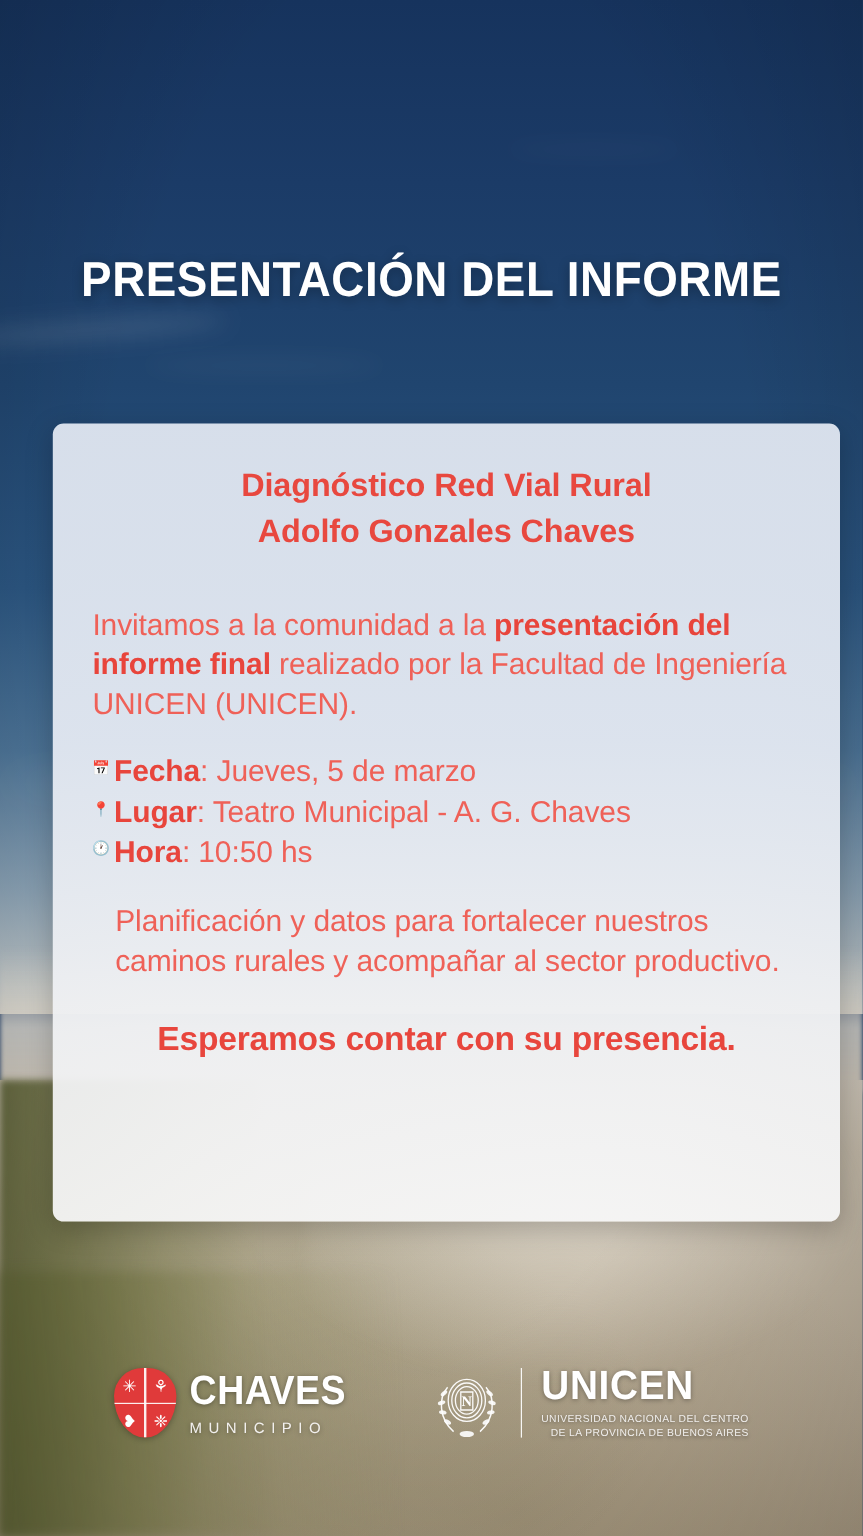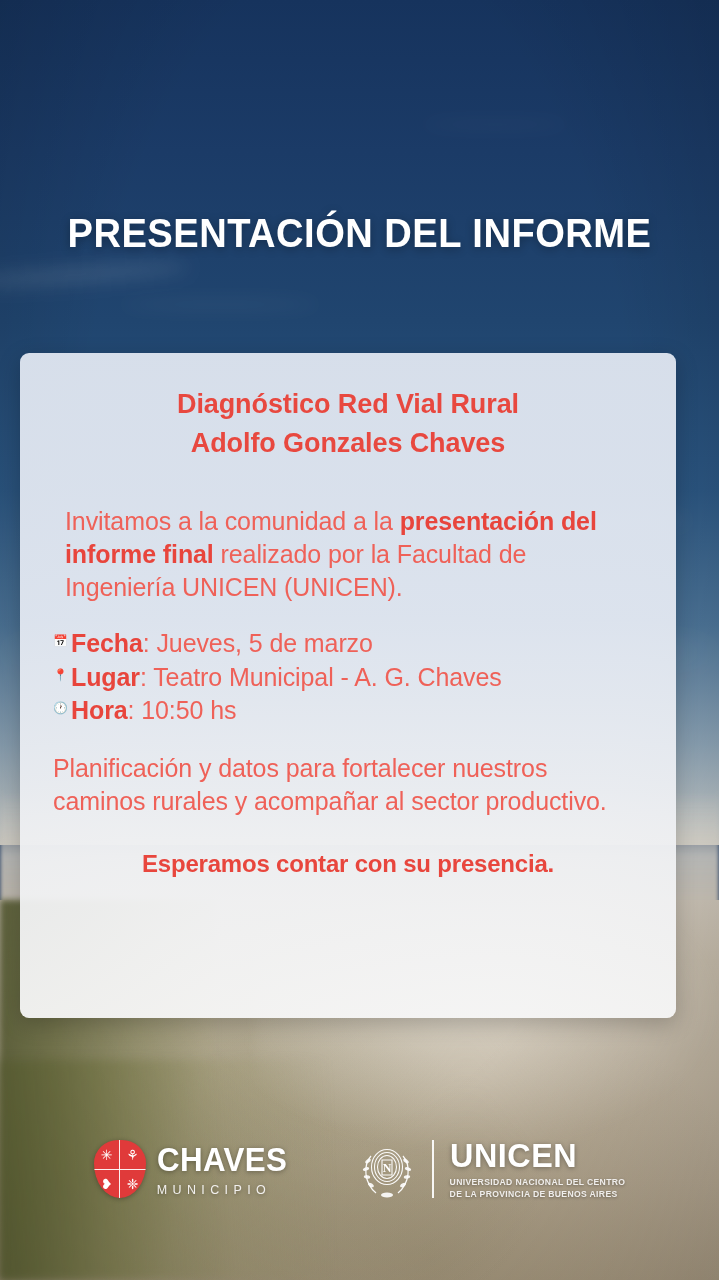--- a/index.html
+++ b/index.html
@@ -96,21 +96,21 @@
     letter-spacing:.5px;
     color:#ffffff;
     font-stretch:condensed;
     transform:scaleX(.93);
     text-shadow:0 2px 10px rgba(0,0,0,.30);
     white-space:nowrap;
   }
 
   
   #card {
-    position:absolute; left:20px; top:353px; width:656px; height:665px;
+    position:absolute; left:44px; top:353px; width:656px; height:665px;
     border-radius:9px;
     background:linear-gradient(180deg,
         rgba(226,232,242,.94) 0%,
         rgba(229,234,243,.94) 40%,
         rgba(240,241,243,.94) 76%,
         rgba(246,246,246,.95) 100%);
     box-shadow:0 6px 22px rgba(0,0,0,.22);
     padding:32px 33px 0 33px;
     color:#e8463d;
   }
@@ -126,21 +126,21 @@
 
   .para {
     font-size:25px;
     line-height:1.31;
     color:#ef6158;
     font-weight:300;
     letter-spacing:-.1px;
   }
   .para b { font-weight:bold; color:#e8453c; }
 
-  #para-intro { margin-top:43px;margin-left:12px; }
+  #para-intro { margin-top:43px; }
 
   
   #details { margin-top:24px; }
   .detail-row {
     display:flex;
     align-items:baseline;
     font-size:25px;
     line-height:1.33;
     color:#ef6158;
     font-weight:300;
@@ -148,26 +148,26 @@
   }
   .detail-ico {
     width:18px; flex:0 0 18px;
     font-size:12px;
     color:#e8453c;
     line-height:1;
     position:relative; top:-7px;
   }
   .detail-label { font-weight:bold; color:#e8453c; }
 
-  #para-outro { margin-top:25px; }
+  #para-outro { margin-top:25px;margin-left:19px; }
 
   .closing {
     margin-top:32px;
     text-align:center;
-    font-size:24px;
+    font-size:28px;
     font-weight:bold;
     color:#e8463d;
     letter-spacing:-.2px;
   }
 
   
   #footer {
     position:absolute; left:0; right:0; top:1138px;
     display:flex; align-items:center; justify-content:center; gap:60px;
   }
@@ -217,22 +217,23 @@
     margin-right:16px;
   }
   .uni-main {
     font-size:34px; font-weight:bold; color:#fff; letter-spacing:.6px;
     transform:scaleX(.95); transform-origin:left center;
     text-shadow:0 1px 5px rgba(0,0,0,.35);
     line-height:1;
   }
   .uni-sub {
     font-size:8.6px; color:#f0eeec; letter-spacing:.35px;
-    line-height:1.38; margin-top:5px; font-weight:bold;
+    line-height:1.38; margin-top:5px; font-weight:normal;
     text-shadow:0 1px 3px rgba(0,0,0,.35);
+    text-align:right;
   }
 </style>
 </head>
 <body>
 
 <div id="bg">
   <div class="sky"></div>
   <div class="cloud c1"></div>
   <div class="cloud c4"></div>
   <div class="cloud c3"></div>

